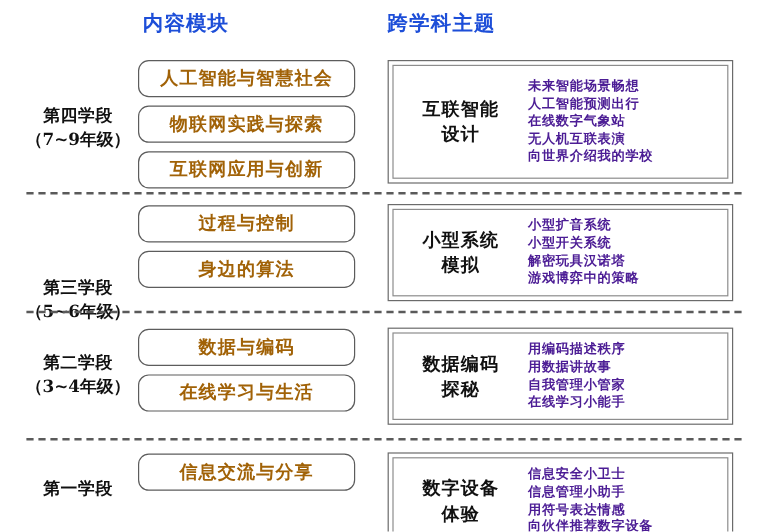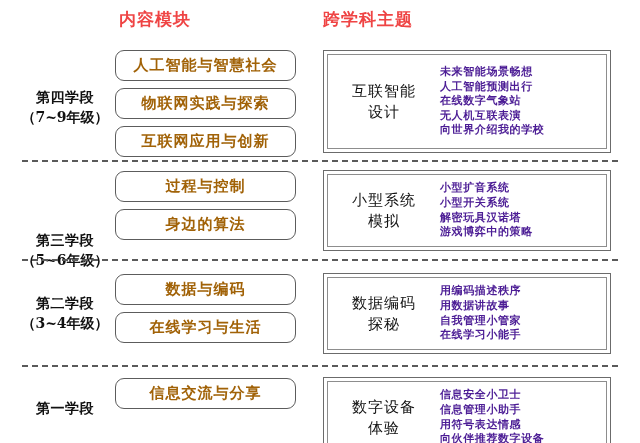--- a/index.html
+++ b/index.html
@@ -23,21 +23,21 @@
     height: 443px;
   }
 
   
   .col-header {
     position: absolute;
     font-size: 17px;
     font-weight: 700;
     letter-spacing: 1px;
     white-space: nowrap;
-    color: #ef4444;
+    color: #1d4ed8;
   }
   #hdr-modules { left: 0; top: 8px; width: 310px; text-align: center; }
   #hdr-themes  { left: 323px; top: 8px; width: 288px; text-align: left; }
 
   
   .stage {
     position: absolute;
     left: 0;
     width: 640px;
   }
@@ -98,21 +98,21 @@
     border: 1px solid #8d8d8d;
     display: flex;
     align-items: center;
     padding: 4px 0;
   }
   .theme-name {
     width: 112px;
     flex: 0 0 112px;
     text-align: center;
     font-size: 15px;
-    font-weight: 400;
+    font-weight: 700;
     line-height: 1.38;
     letter-spacing: 1px;
     color: #111;
     white-space: nowrap;
   }
   .theme-topics {
     flex: 1;
     font-size: 11px;
     font-weight: 700;
     line-height: 1.33;

